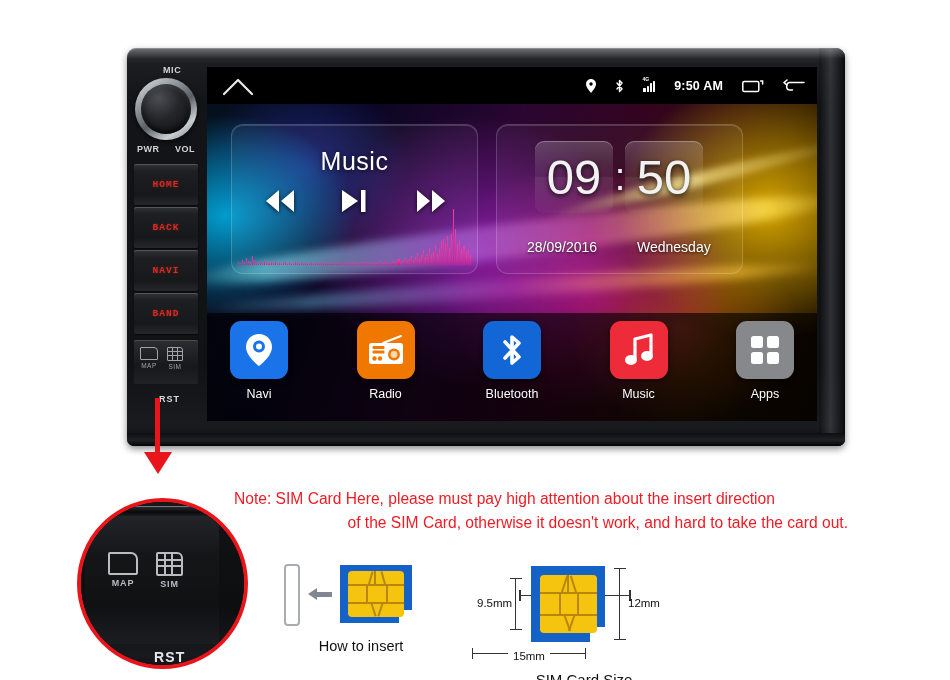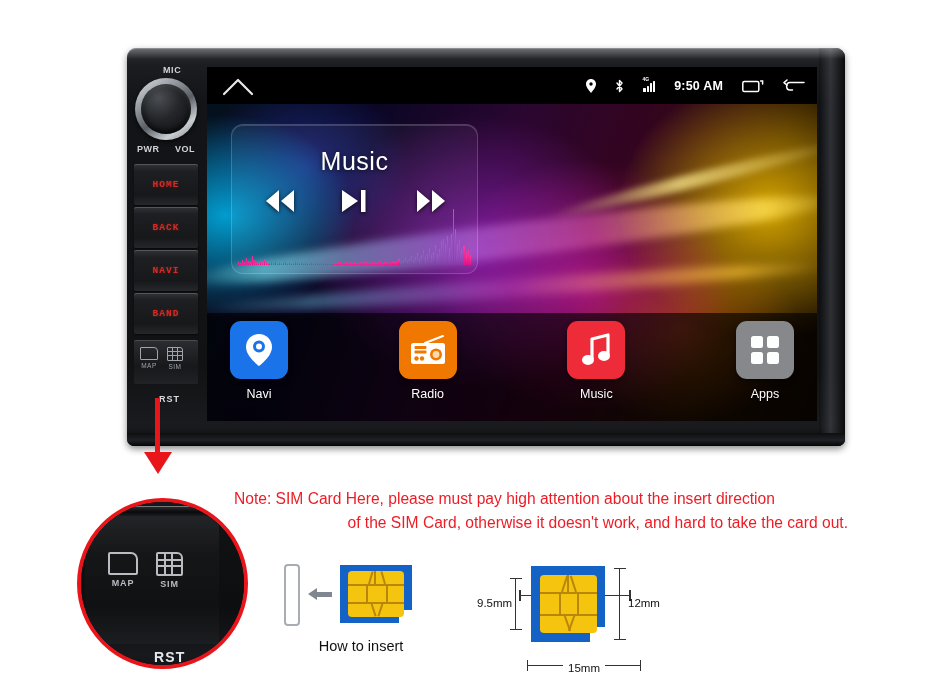--- a/index.html
+++ b/index.html
@@ -505,20 +505,31 @@
             <b style="height: 38%;"></b>
             <b style="height: 45%;"></b>
             <b style="height: 28%;"></b>
             <b style="height: 34%;"></b>
             <b style="height: 22%;"></b>
             <b style="height: 26%;"></b>
             <b style="height: 18%;"></b>
           </div>
       </div>
 
+      <div class="widget w-clock">
+        <div class="flip fh">
+          <span>09</span>
+        </div>
+        <div class="colon">:</div>
+        <div class="flip fm">
+          <span>50</span>
+        </div>
+        <div class="cdate">28/09/2016</div>
+        <div class="cday">Wednesday</div>
+      </div>
 
       <div class="dock">
         <div class="apps">
 
           <div class="app">
             <div class="app-ico" style="background:#1a73e8">
               <svg width="30" height="34" viewBox="0 0 30 34">
                   <path d="M15 1C7.8 1 2 6.8 2 14c0 9.6 13 19 13 19s13-9.4 13-19C28 6.8 22.2 1 15 1z" fill="#fff"></path>
                   <circle cx="15" cy="13.5" r="6" fill="#1a73e8"></circle>
                   <circle cx="15" cy="13.5" r="3" fill="#fff"></circle>
@@ -537,20 +548,28 @@
                 <circle cx="27" cy="20.5" r="6" fill="#f07800"></circle>
                   <circle cx="27" cy="20.5" r="3.4" fill="#ffd9ae"></circle>
                 <circle cx="7.5" cy="24.5" r="2.2" fill="#f07800"></circle>
                   <circle cx="13" cy="24.5" r="2.2" fill="#f07800"></circle>
               </svg>
             </div>
             <div class="app-lbl">Radio</div>
           </div>
 
 
+          <div class="app">
+            <div class="app-ico" style="background:#1366d6">
+              <svg width="24" height="36" viewBox="0 0 24 36">
+                  <path d="M5 10 L19 25 L12 31 L12 5 L19 11 L5 26" fill="none" stroke="#fff" stroke-width="3.6" stroke-linejoin="round" stroke-linecap="round"></path>
+                </svg>
+            </div>
+            <div class="app-lbl">Bluetooth</div>
+          </div>
 
           <div class="app">
             <div class="app-ico" style="background:#ee2b38">
               <svg width="30" height="34" viewBox="0 0 30 34">
                   <path d="M11 26 L11 6 L27 2 L27 22" fill="none" stroke="#fff" stroke-width="3.2" stroke-linejoin="round"></path>
                   <ellipse cx="7" cy="27" rx="6" ry="5" fill="#fff"></ellipse>
                   <ellipse cx="23" cy="23" rx="6" ry="5" fill="#fff"></ellipse>
                 </svg>
             </div>
             <div class="app-lbl">Music</div>
@@ -664,21 +683,21 @@
           <div class="chip-line" style="left:35px;top:0;width:2px;height:17px;transform:rotate(-18deg);transform-origin:bottom;"></div>
         </div>
       </div>
 
       <span class="tickline" style="left:124px;top:4px;width:1.4px;height:72px;"></span>
       <span class="tickline" style="left:119px;top:4px;width:12px;height:1.4px;"></span>
       <span class="tickline" style="left:119px;top:75px;width:12px;height:1.4px;"></span>
       <span class="sz-dimtxt" style="position:absolute;left:133px;top:33px;">12mm</span>
     </div>
 
-    <div style="position:relative;height:18px;text-align:center;padding-left:18px;margin-top:12px;">
+    <div style="position:relative;height:18px;padding-left:18px;">
       <span style="display:inline-block;position:relative;">
         <span class="tickline" style="left:-40px;top:7px;width:35px;height:1.4px;"></span>
         <span class="tickline" style="left:-41px;top:2px;width:1.4px;height:11px;"></span>
         <span class="sz-dimtxt">15mm</span>
         <span class="tickline" style="right:-40px;top:7px;width:35px;height:1.4px;"></span>
         <span class="tickline" style="right:-41px;top:2px;width:1.4px;height:11px;"></span>
       </span>
     </div>
 
     <div class="sz-cap" style="padding-left:18px;">SIM Card Size</div>

